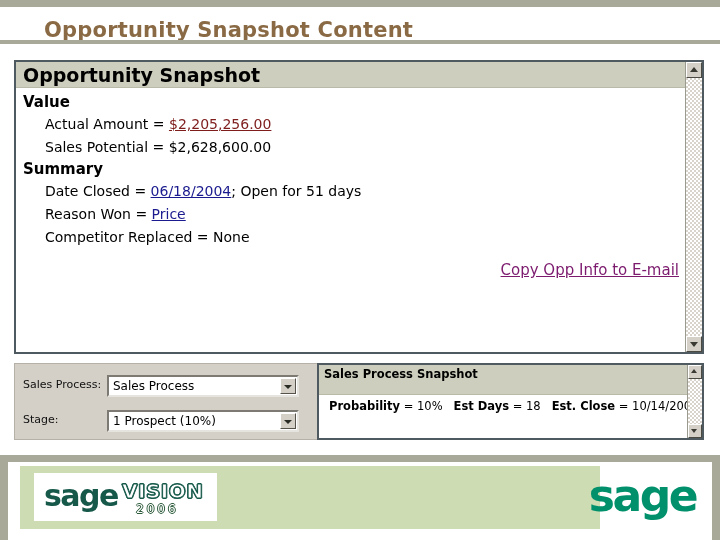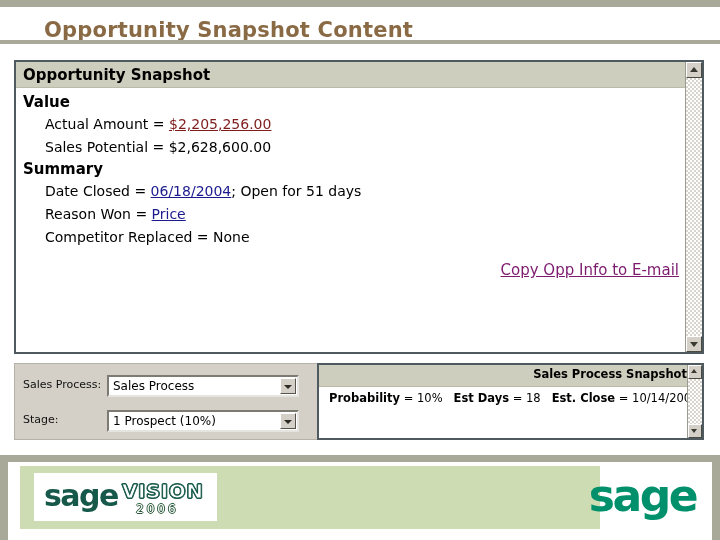--- a/index.html
+++ b/index.html
@@ -67,21 +67,21 @@
     position: absolute;
     left: 0; top: 0;
     right: 17px; bottom: 0;
     background: #ffffff;
   }
   .snap-header {
     background: #cdcebd;
     height: 26px;
     line-height: 26px;
     padding-left: 7px;
-    font-size: 15px;
+    font-size: 19px;
     font-weight: bold;
     color: #000000;
     font-family: "DejaVu Sans", sans-serif;
     box-sizing: border-box;
     border-bottom: 1px solid #b9baa8;
   }
   .snap-body {
     padding: 4px 0 0 7px;
     font-family: "DejaVu Sans", sans-serif;
     font-size: 14px;
@@ -233,30 +233,29 @@
     box-sizing: border-box;
     overflow: hidden;
   }
   .sp-inner {
     position: absolute;
     left: 0; top: 0; right: 15px; bottom: 0;
     background: #fff;
   }
   .sp-header {
     background: #cdcebd;
-    height: 22px;
+    height: 30px;
     line-height: 18px;
     padding-left: 5px;
     font-size: 11.5px;
     font-weight: bold;
     font-family: "DejaVu Sans", sans-serif;
     color: #000;
     border-bottom: 1px solid #b9baa8;
     box-sizing: border-box;
-    text-align: right;
   }
   .sp-row {
     margin: 4px 0 0 10px;
     font-family: "DejaVu Sans", sans-serif;
     font-size: 11.5px;
     color: #000;
     white-space: nowrap;
   }
   .sp-row b { font-weight: bold; }
   .sp-gap { display: inline-block; width: 11px; }

